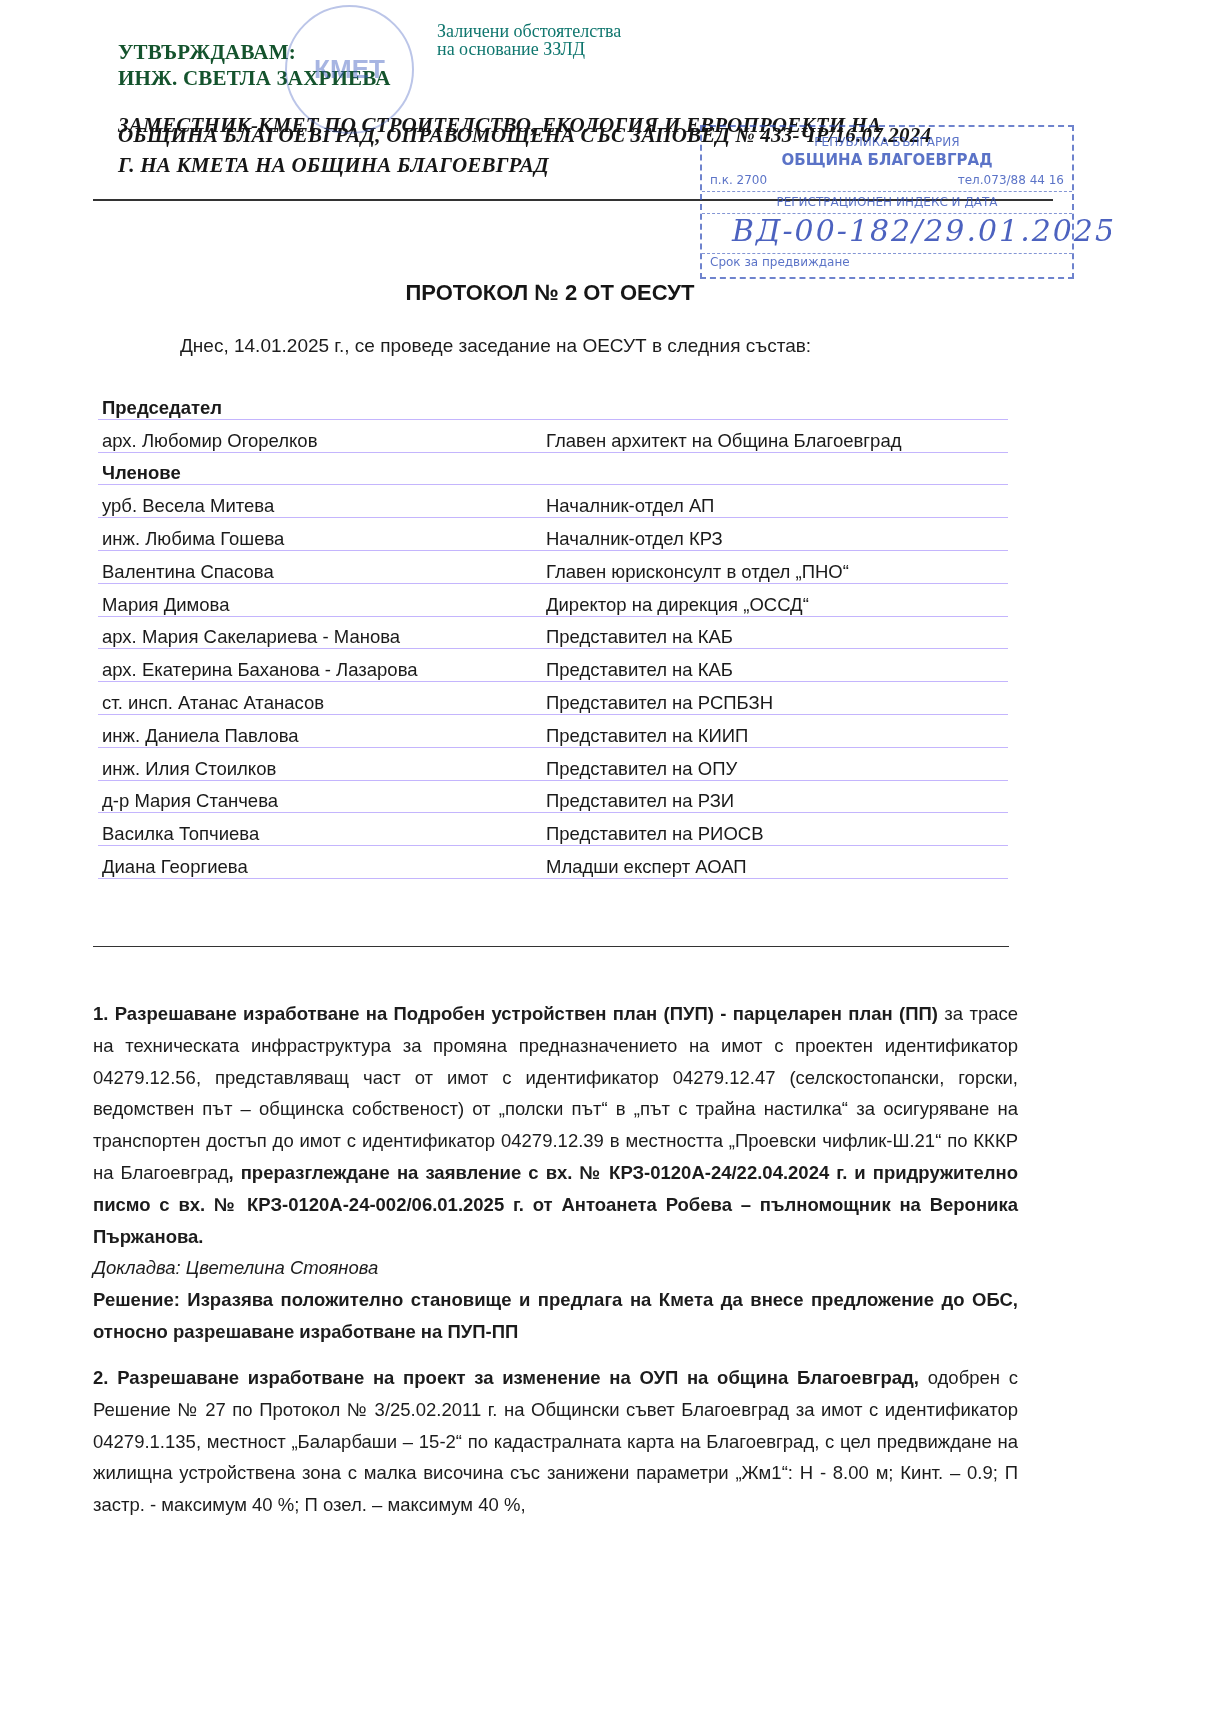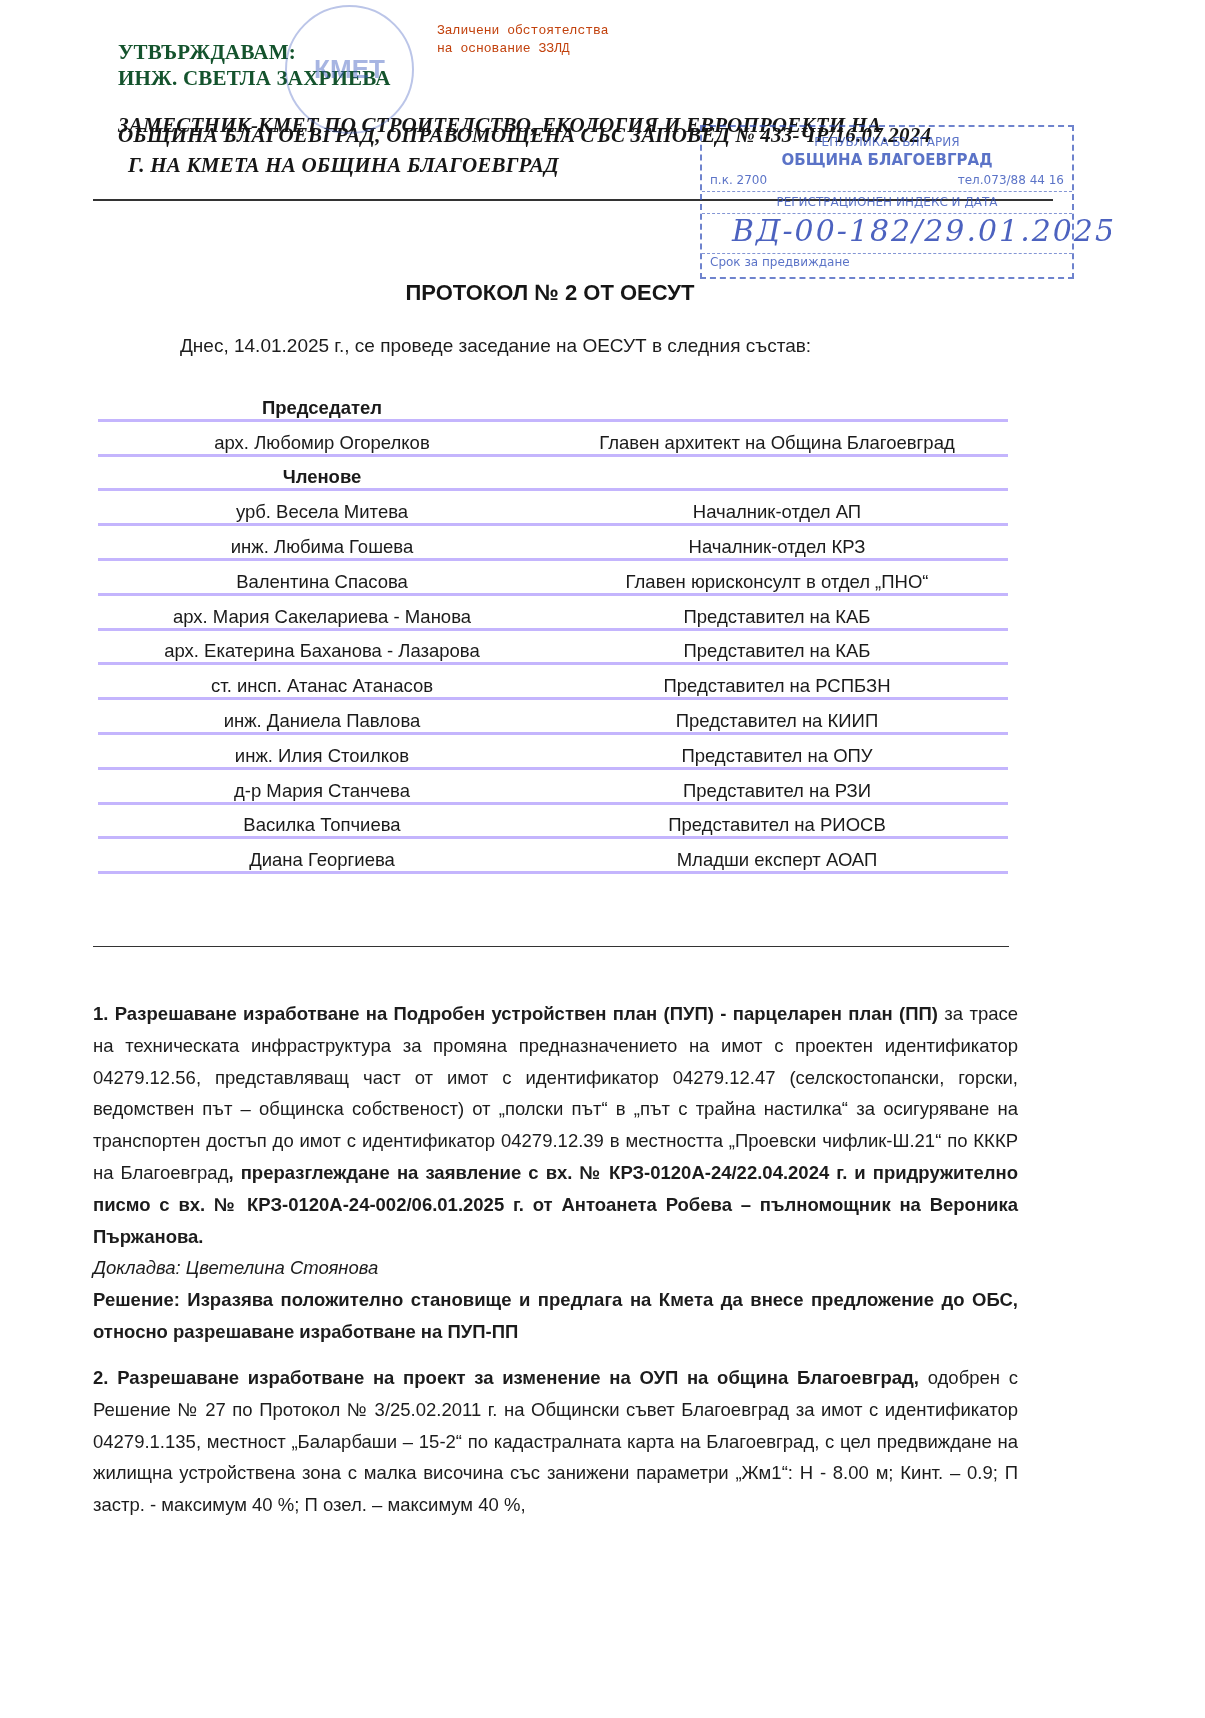--- a/index.html
+++ b/index.html
@@ -1,44 +1,44 @@
 <!DOCTYPE html>
 <html><head>
 <meta charset="utf-8">
 <style>
   html, body { margin: 0; padding: 0; background: #ffffff; }
   body { width: 1205px; height: 1718px; position: relative; overflow: hidden; font-family: "Liberation Sans", sans-serif; color: #1a1a1a; }
   .abs { position: absolute; }
   .serif-b { font-family: "Liberation Serif", serif; font-weight: bold; font-size: 21px; line-height: 29px; letter-spacing: 0.2px; color: #14532d; }
   .serif-bi { font-family: "Liberation Serif", serif; font-weight: bold; font-style: italic; font-size: 21px; line-height: 29px; letter-spacing: 0.2px; color: #161616; }
-  .redact { font-family: Liberation Mono, monospace; font-size: 13px; line-height: 18px; color: #c2410c; }
+  .redact { font-family: Liberation Serif, serif; font-size: 18px; line-height: 18px; color: #0f766e; }
   .stamp-seal { border: 2px solid rgba(60,90,190,0.35); border-radius: 50%; width: 125px; height: 125px; color: rgba(60,90,190,0.45); font-family: "Liberation Sans", sans-serif; font-weight: bold; font-size: 26px; text-align: center; line-height: 125px; }
   .reg-stamp { border: 2px dashed rgba(50,80,185,0.7); width: 370px; height: 150px; color: rgba(50,80,185,0.8); font-family: "DejaVu Sans", sans-serif; }
   .reg-stamp .l { position: absolute; left: 8px; right: 8px; font-size: 12px; }
   .reg-stamp .sep { position: absolute; left: 0; right: 0; border-top: 1px dashed rgba(50,80,185,0.6); }
   .hand { font-family: "DejaVu Serif", serif; font-style: italic; font-size: 30px; color: rgba(45,70,180,0.85); letter-spacing: 2px; }
   .hrule { position: absolute; height: 2px; background: #333; }
   .title { font-family: "Liberation Sans", sans-serif; font-weight: bold; font-size: 22px; color: #161616; }
   .body { font-size: 19px; line-height: 32px; color: #1c1c1c; }
   table.members { position: absolute; left: 98px; width: 910px; border-collapse: collapse; font-size: 18.5px; }
-  table.members td { padding: 0 0 0 4px; height: 31.8px; border-bottom: 3px solid #c4b5fd; vertical-align: bottom; text-align: center; }
+  table.members td { padding: 0 0 0 4px; height: 31.8px; border-bottom: 1px solid #c4b5fd; vertical-align: bottom; }
   table.members td.role-head { font-weight: bold; }
   table.members td.col2 { width: 462px; }
   .para { position: absolute; left: 93px; width: 925px; font-size: 18.5px; line-height: 31.8px; text-align: justify; color: #1c1c1c; }
   .para b { font-weight: bold; }
   .para i { font-style: italic; }
 </style>
 </head>
 <body>
 
 <div class="abs serif-b" style="left:118px; top:38px;">УТВЪРЖДАВАМ:</div>
 <div class="abs serif-b" style="left:118px; top:64px;">ИНЖ. СВЕТЛА ЗАХРИЕВА</div>
 <div class="abs serif-bi" style="left:118px; top:91px; white-space:nowrap;margin-top:20px;">ЗАМЕСТНИК-КМЕТ  ПО  СТРОИТЕЛСТВО,  ЕКОЛОГИЯ  И  ЕВРОПРОЕКТИ  НА</div>
 <div class="abs serif-bi" style="left:118px; top:121px; white-space:nowrap;">ОБЩИНА БЛАГОЕВГРАД, ОПРАВОМОЩЕНА СЪС ЗАПОВЕД № 433-ЧР/16.07.2024</div>
-<div class="abs serif-bi" style="left:128px; top:151px; white-space:nowrap;">Г. НА КМЕТА НА ОБЩИНА БЛАГОЕВГРАД</div>
+<div class="abs serif-bi" style="left:118px; top:151px; white-space:nowrap;">Г. НА КМЕТА НА ОБЩИНА БЛАГОЕВГРАД</div>
 
 <div class="abs redact" style="left:437px; top:22px;">Заличени обстоятелства</div>
 <div class="abs redact" style="left:437px; top:40px;">на основание ЗЗЛД</div>
 
 <div class="abs stamp-seal" style="left:285px; top:5px;">
   <span>КМЕТ</span>
 </div>
 
 <div class="hrule" style="left:93px; top:199px; width:960px;"></div>
 
@@ -79,20 +79,24 @@
       </tr>
       <tr>
         <td>инж. Любима Гошева</td>
         <td class="col2">Началник-отдел КРЗ</td>
       </tr>
       <tr>
         <td>Валентина Спасова</td>
         <td class="col2">Главен юрисконсулт в отдел „ПНО“</td>
       </tr>
       <tr>
+        <td>Мария Димова</td>
+        <td class="col2">Директор на дирекция „ОССД“</td>
+      </tr>
+      <tr>
         <td>арх. Мария Сакелариева - Манова</td>
         <td class="col2">Представител на КАБ</td>
       </tr>
       <tr>
         <td>арх. Екатерина Баханова - Лазарова</td>
         <td class="col2">Представител на КАБ</td>
       </tr>
       <tr>
         <td>ст. инсп. Атанас Атанасов</td>
         <td class="col2">Представител на РСПБЗН</td>

